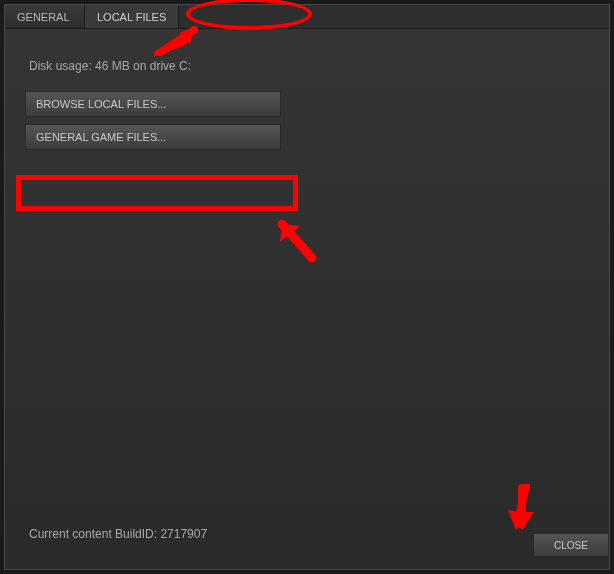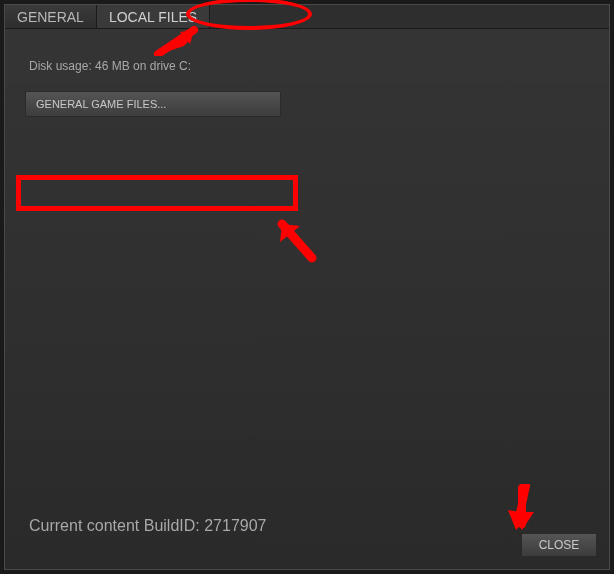--- a/index.html
+++ b/index.html
@@ -28,21 +28,21 @@
       display: flex;
       height: 24px;
       background: #2e2e2e;
       border-bottom: 1px solid #1a1a1a;
     }
     .tab {
       padding: 0 12px;
       display: flex;
       align-items: center;
       color: #b8b8b8;
-      font-size: 14px;
+      font-size: 11px;
       cursor: pointer;
       background: linear-gradient(to bottom, #3a3a3a, #2e2e2e);
       border-right: 1px solid #1a1a1a;
       min-width: 80px;
     }
     .tab.active {
       background: #3a3a3a;
       color: #d0d0d0;
     }
     .content {
@@ -69,38 +69,38 @@
       color: #c8c8c8;
       font-size: 11px;
       text-align: left;
       padding-left: 10px;
       display: flex;
       align-items: center;
       cursor: pointer;
     }
     .build-id {
       position: absolute;
-      bottom: 34px;
+      bottom: 28px;
       left: 24px;
       color: #a8a8a8;
-      font-size: 16px;
+      font-size: 12px;
     }
     .build-id .label {
       display: inline;
     }
     .close-btn {
       position: absolute;
       bottom: 12px;
-      right: 12px;
+      right: 0;
       width: 76px;
       height: 24px;
       background: linear-gradient(to bottom, #555555, #3c3c3c);
       border: 1px solid #2a2a2a;
       color: #c8c8c8;
-      font-size: 12px;
+      font-size: 10px;
       display: flex;
       align-items: center;
       justify-content: center;
       cursor: pointer;
     }
     
     .anno {
       position: absolute;
       pointer-events: none;
     }
@@ -118,20 +118,21 @@
 <div class="dialog">
   <div class="tabs">
     <div class="tab">GENERAL</div>
     <div class="tab active">LOCAL FILES</div>
   </div>
   <div class="content">
     <div class="disk-usage">
       <span>Disk usage</span>: <span>46 MB on drive C:</span>
     </div>
     <div class="action-list">
+      <div class="action-btn">BROWSE LOCAL FILES...</div>
       <div class="action-btn">GENERAL GAME FILES...</div>
     </div>
     <div class="build-id">
       <span class="label">Current content BuildID</span>: <span>2717907</span>
     </div>
     <div class="close-btn">CLOSE</div>
   </div>
 </div>
 
 <div class="anno oval" style="left:186px; top:-2px; width:126px; height:32px;"></div>

